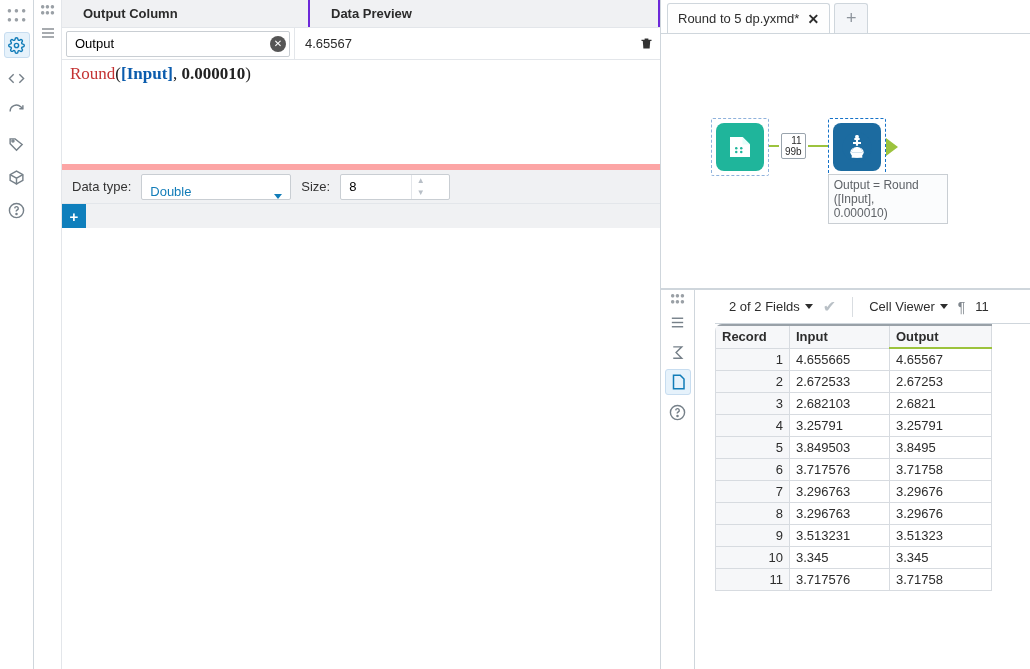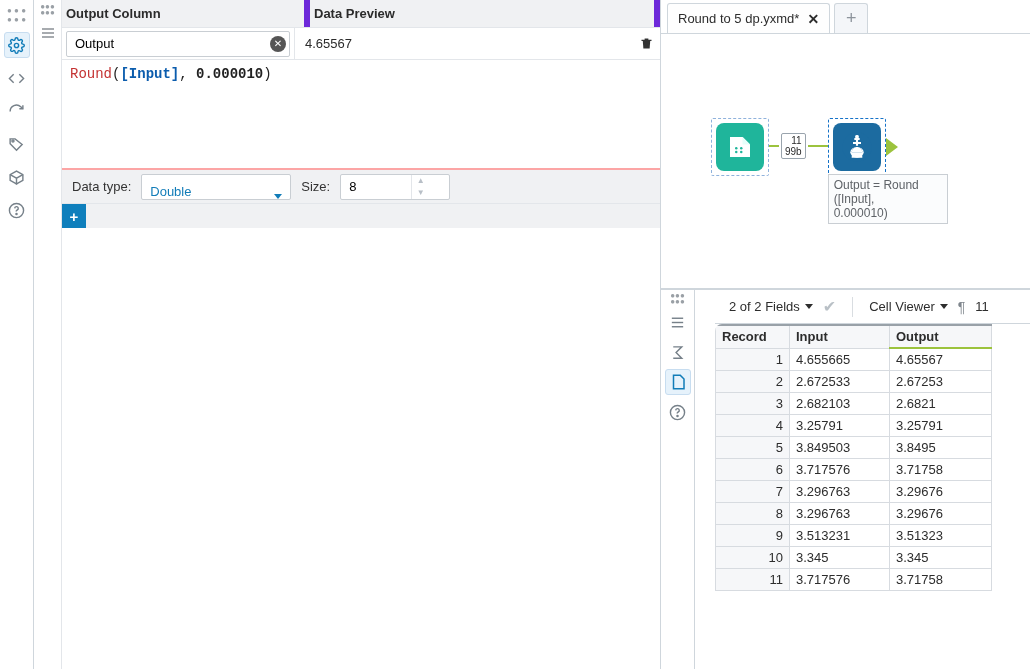--- a/index.html
+++ b/index.html
@@ -61,41 +61,41 @@
   .mini-btn.caret { background:#fff; color:#5f6368;}
   .mini-btn.fx { background:#117cb8;}
   .mini-btn.x  { background:#117cb8;}
   .mini-btn.folder { background:#117cb8;}
   .mini-btn.disk { background:#117cb8;}
 
   .formula-area { flex:1; display:flex; flex-direction:column; }
 
   .col-head-row { display:flex; height:28px; background:var(--grey-panel);
     border-bottom:1px solid #e3e6ea; align-items:stretch;}
-  .col-head-row .cell { display:flex; align-items:center; padding:0 4px;
-    font-weight:600; color:#2b2b2b; border-right:6px solid #6d28d9;text-align:center;}
+  .col-head-row .cell { display:flex; align-items:center; padding:0 21px;
+    font-weight:600; color:#2b2b2b; border-right:2px solid #6d28d9;text-align:center;}
   .col-head-row .cell.first { width:248px;}
   .col-head-row .cell.second { flex:1; }
 
   .value-row { display:flex; height:32px; background:#fff;
     border-bottom:1px solid #e3e6ea; align-items:center;}
   .value-row .outcol-input { width:224px; height:26px;
     border:1px solid #c9ced3; border-radius:2px; padding:0 24px 0 8px;
     font-size:13px; position:relative;}
   .outcol-wrap { position:relative; margin-right:4px;}
   .outcol-wrap .clear { position:absolute; right:4px; top:50%; transform:translateY(-50%);
     width:16px; height:16px; border-radius:50%; background:#555; color:#fff;
     font-size:10px; display:flex; align-items:center;justify-content:center;cursor:pointer;}
   .value-row .preview-cell { flex:1; padding:0 10px; color:#2b2b2b;
     border-left:1px solid #e3e6ea; height:100%; display:flex; align-items:center;}
   .value-row .trash { width:28px; display:flex; align-items:center; justify-content:center; color:#333;cursor:pointer;}
 
   .code-box { background:#fff; padding:4px 8px 0 8px;
-    font-family:Liberation Mono, monospace; font-size:14px; height:110px;
-    border-bottom:2px solid #fca5a5; line-height:20px;}
+    font-family:Liberation Serif, serif; font-size:17px; height:110px;
+    border-bottom:6px solid #fca5a5; line-height:20px;}
   .code-box .fn { color:var(--code-red);}
   .code-box .br { color:var(--code-blue); font-weight:600;}
   .code-box .num { color:var(--code-black); font-weight:600;}
   .code-box .cm  { color:#222;}
 
   .type-row { display:flex; height:34px; align-items:center; gap:10px;
     padding:0 10px; background:var(--grey-panel); border-bottom:1px solid #e3e6ea;}
   .type-row label { color:#333;}
   .type-row .dd { width:150px; height:26px; border:1px solid #c9ced3;
     border-radius:2px; background:#fff; display:flex; align-items:flex-end;

